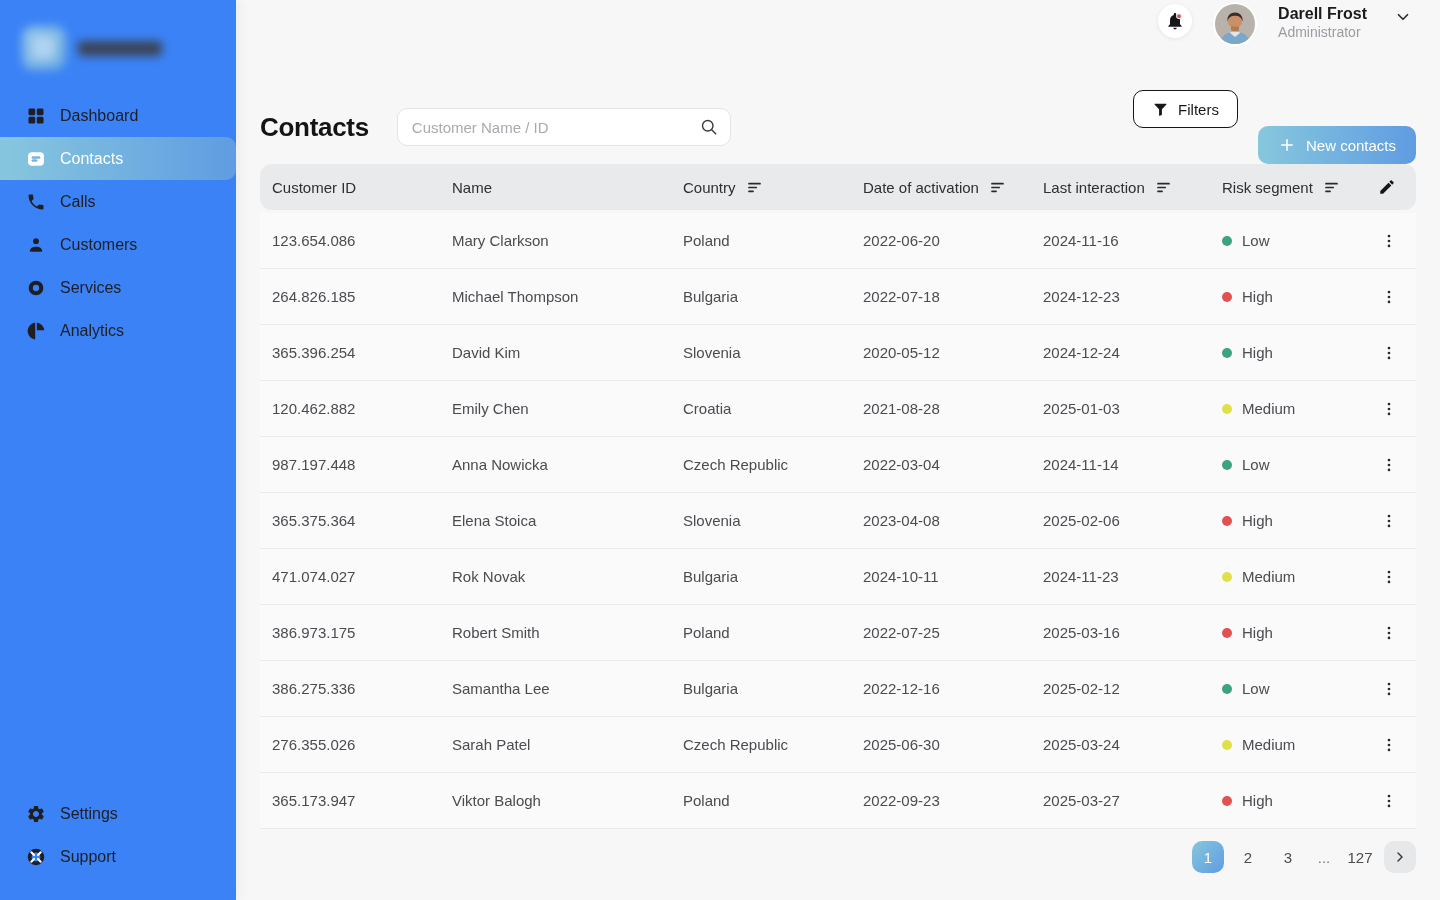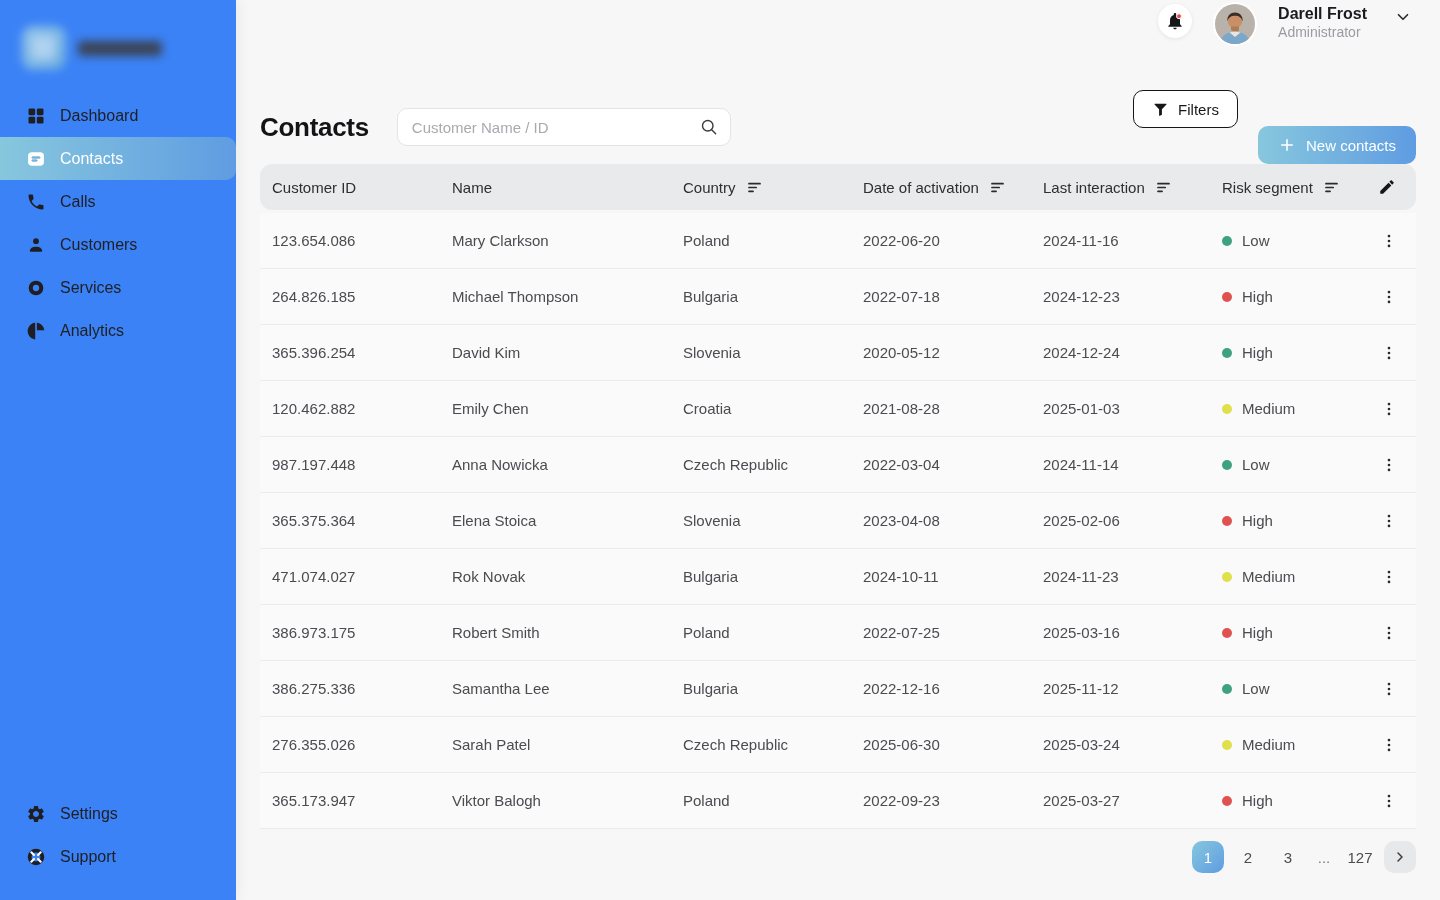--- a/index.html
+++ b/index.html
@@ -448,21 +448,21 @@
                 <circle cx="12" cy="18.6" r="1.8"></circle>
               </svg>
             </span>
           </button>
         </div>
         <div class="trow">
           <div>386.275.336</div>
           <div>Samantha Lee</div>
           <div>Bulgaria</div>
           <div>2022-12-16</div>
-          <div>2025-11-12</div>
+          <div>2025-02-12</div>
           <div class="risk-cell">
             <span class="risk-dot" style="background: rgb(63, 162, 126);"></span>
             <span>Low</span>
           </div>
           <button class="kebab-btn">
             <span style="display:flex">
               <svg viewBox="0 0 24 24">
                 <circle cx="12" cy="5.4" r="1.8"></circle>
                 <circle cx="12" cy="12" r="1.8"></circle>
                 <circle cx="12" cy="18.6" r="1.8"></circle>

